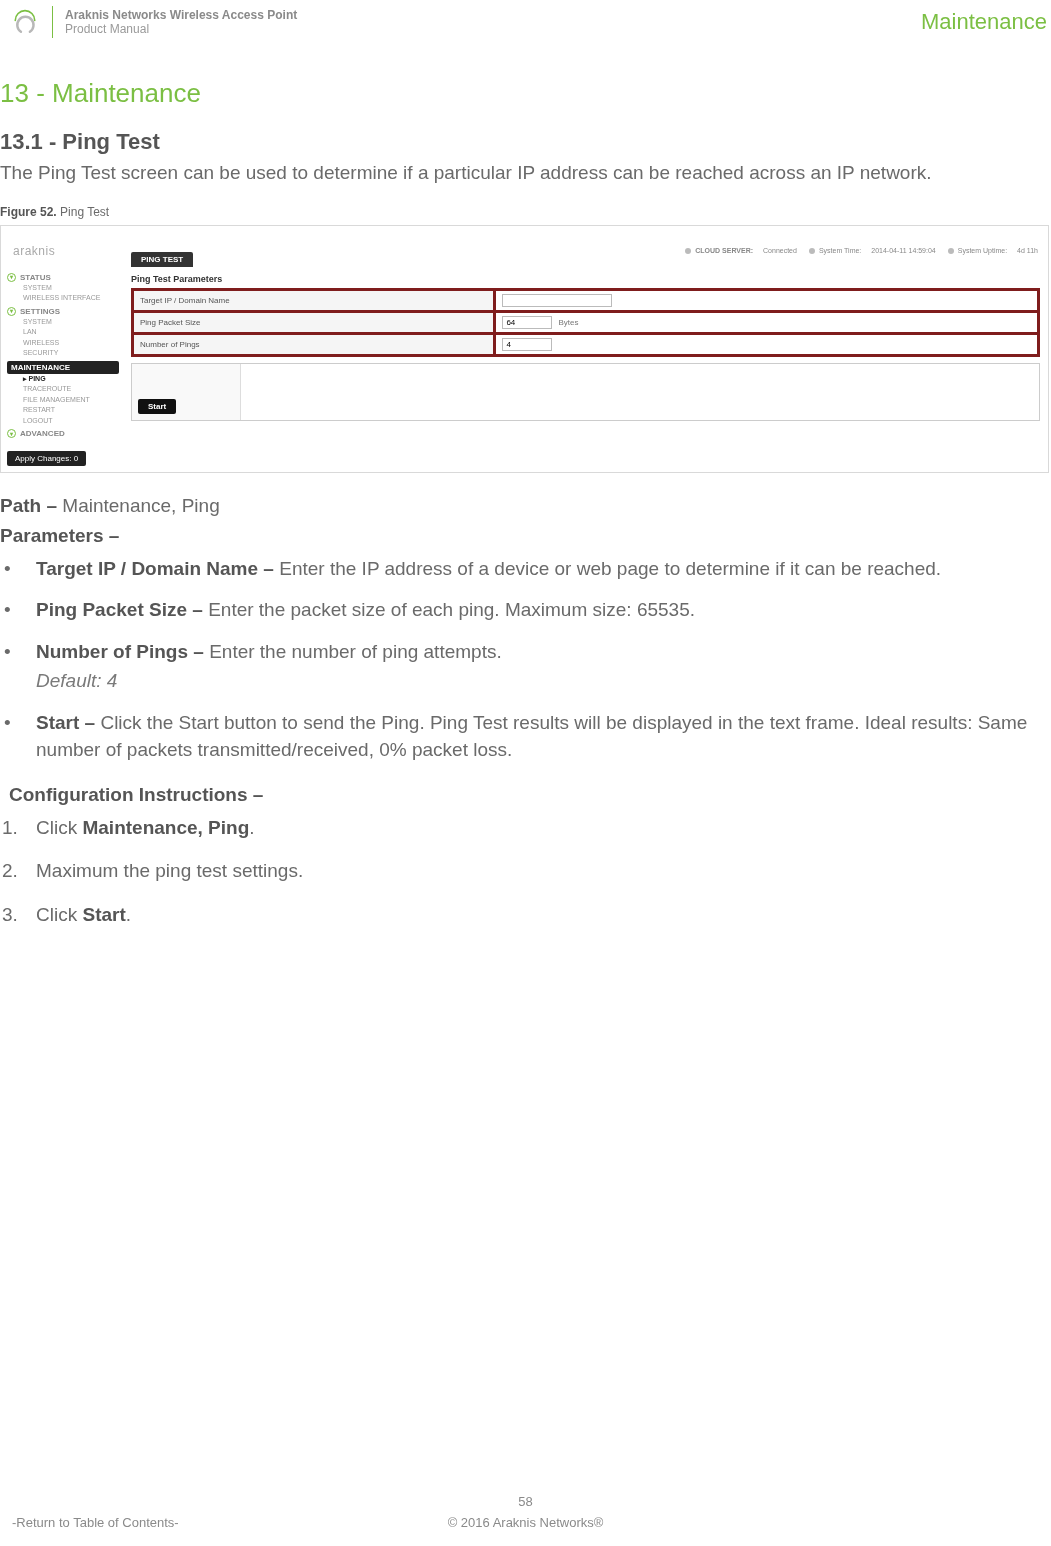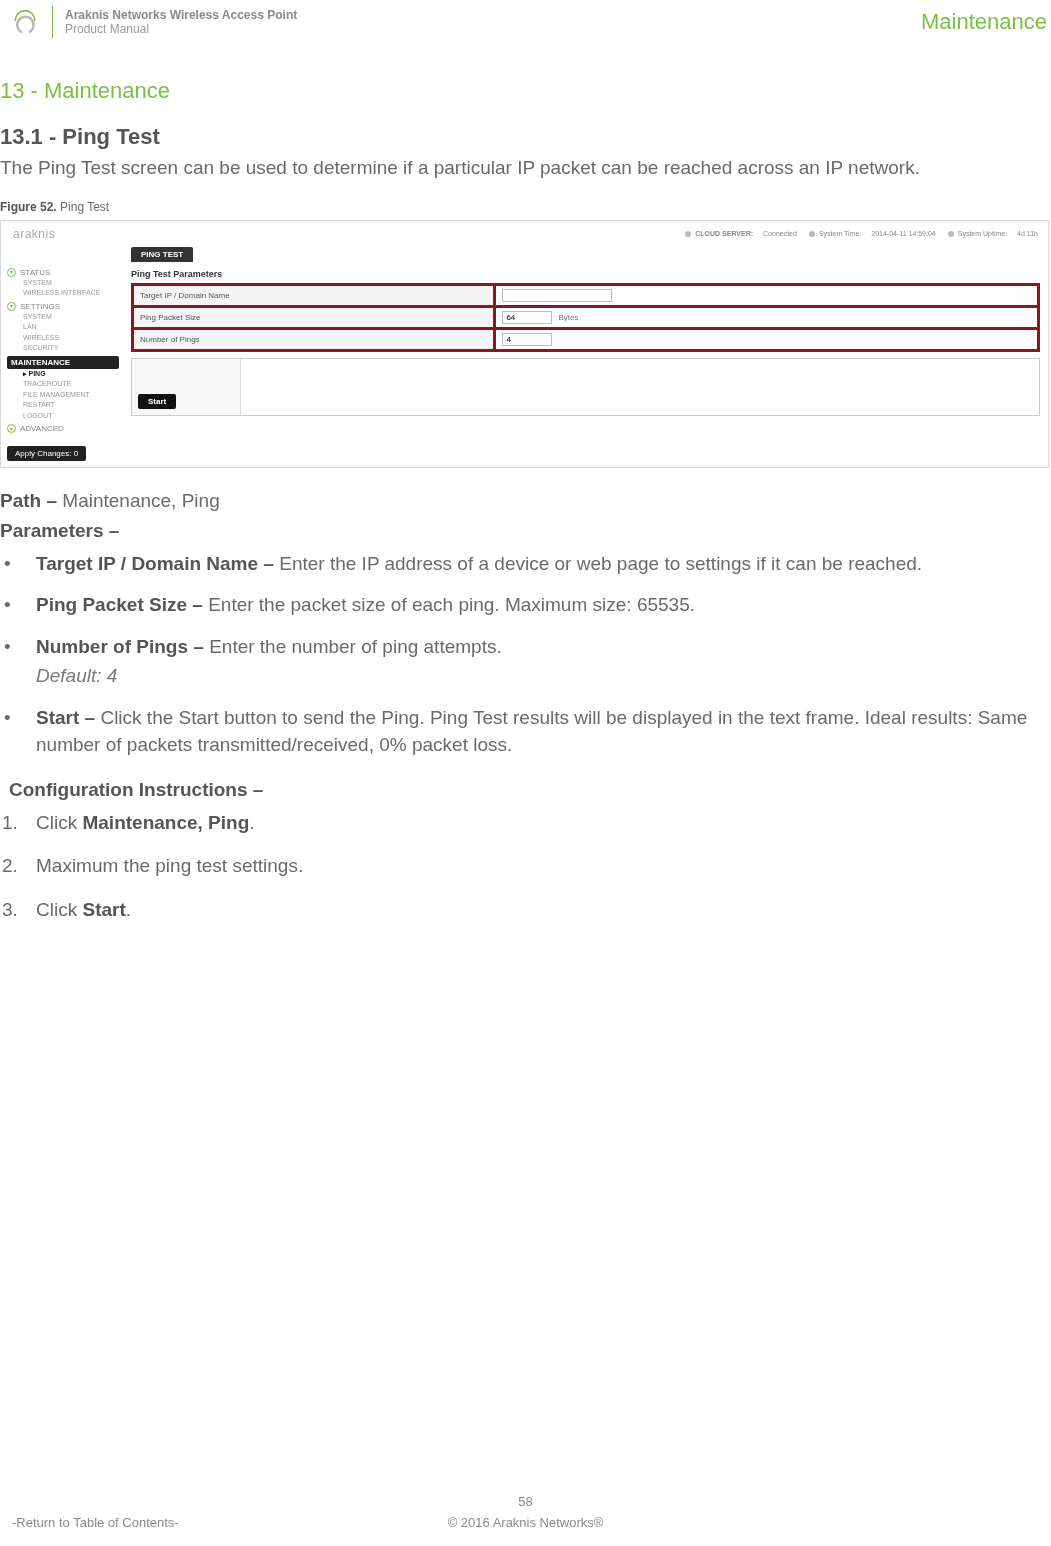--- a/index.html
+++ b/index.html
@@ -10,37 +10,37 @@
   .page-header { display: flex; align-items: center; padding: 6px 0 10px 10px; }
   .brand-mark { width: 30px; height: 30px; display:flex; align-items:center; justify-content:center; }
   .brand-mark svg { width: 26px; height: 26px; }
   .header-divider { width: 1px; height: 32px; background: #7bbf43; margin: 0 12px; }
   .header-titles .line1 { font-size: 12px; font-weight: 600; color: #8a8a8a; }
   .header-titles .line2 { font-size: 12px; color: #9a9a9a; }
   .header-right { margin-left: auto; font-size: 22px; color: #7bbf43; padding-right: 4px; }
 
   
   .content { padding: 0 2px 0 0; }
-  h1.section-title { font-size: 22px; color: #7bbf43; font-weight: 500; margin: 30px 0 20px 0; }
+  h1.section-title { font-size: 26px; color: #7bbf43; font-weight: 500; margin: 30px 0 20px 0; }
   h2.subsection-title { font-size: 22px; color: #555; font-weight: 600; margin: 0 0 4px 0; }
   p.body-text { font-size: 19px; line-height: 1.45; color: #6a6a6a; margin-bottom: 18px; }
   .figure-caption { font-size: 12px; color: #6a6a6a; margin-bottom: 6px; }
   .figure-caption .fig-label { font-weight: 600; color: #555; }
 
   
   .figure-box { border: 1px solid #d9d9d9; width: 100%; height: 248px; background: #fff; position: relative; overflow: hidden; font-size: 8px; color: #555; }
-  .fb-topbar { position:absolute; top:0; left:0; right:0; height:26px; display:flex; align-items:center; }
+  .fb-topbar { position:absolute; top:12px; left:0; right:0; height:26px; display:flex; align-items:center; }
   .fb-logo { font-family: Arial, sans-serif; font-size: 12px; color:#aaa; letter-spacing:0.5px; margin-left:12px; }
   .fb-status { margin-left:auto; display:flex; gap:12px; padding-right:10px; font-size:7px; color:#888; align-items:center; }
   .fb-status .grp { display:flex; align-items:center; gap:4px; }
   .fb-status .dot { width:6px;height:6px;border-radius:50%;background:#bbb;display:inline-block; }
   .fb-tab { position:absolute; top:26px; left:130px; background:#333; color:#fff; font-size:8px; font-weight:bold; padding:3px 10px; border-radius:2px 2px 0 0; }
   .fb-sidebar { position:absolute; top:46px; left:6px; width:112px; font-size:8px; }
   .fb-sidebar .nav-group { margin-bottom:2px; }
-  .fb-sidebar .nav-head { display:flex; align-items:center; gap:4px; color:#888; padding:1px 0; }
+  .fb-sidebar .nav-head { display:flex; align-items:center; gap:4px; color:#888; padding:1px 0;font-weight:bold; }
   .fb-sidebar .nav-head.active { background:#222;color:#fff;padding:2px 4px;border-radius:2px;font-weight:bold; }
   .fb-sidebar .nav-head .chev { width:9px;height:9px;border-radius:50%;border:1px solid #7bbf43;display:inline-flex;align-items:center;justify-content:center;font-size:6px;color:#7bbf43;line-height:1; }
   .fb-sidebar .sub { padding-left:16px; color:#999; font-size:7px; line-height:1.5; }
   .fb-sidebar .sub.cur { color:#222; font-weight:bold; }
   .fb-apply { position:absolute; left:6px; bottom:6px; background:#222;color:#fff;font-size:8px;padding:3px 8px;border-radius:2px; }
   .fb-panel { position:absolute; top:48px; left:130px; right:8px; }
   .fb-panel-title { font-size:9px; font-weight:bold; color:#333; margin-bottom:4px; }
   .fb-table { width:100%; border:1px solid #ccc; border-collapse:collapse; }
   .fb-table td { border:3px solid #7f1d1d; padding:3px 6px; font-size:8px; background:#f5f5f5; }
   .fb-table td.val { background:#fff; width:60%; }
@@ -88,21 +88,21 @@
     <div class="line1">Araknis Networks Wireless Access Point</div>
     <div class="line2">Product Manual</div>
   </div>
   <div class="header-right">Maintenance</div>
 </div>
 
 <div class="content">
   <h1 class="section-title">13 - Maintenance</h1>
 
   <h2 class="subsection-title">13.1 - Ping Test</h2>
-  <p class="body-text">The Ping Test screen can be used to determine if a particular IP packet can be reached across an IP network.</p>
+  <p class="body-text">The Ping Test screen can be used to determine if a particular IP address can be reached across an IP network.</p>
 
   <div class="figure-caption">
     <span class="fig-label">Figure 52.</span>
     <span>Ping Test</span>
   </div>
 
   <div class="figure-box">
     <div class="fb-topbar">
       <span class="fb-logo">araknis</span>
       <div class="fb-status">
@@ -180,21 +180,21 @@
 
   <p class="label-line">
     <span class="lead">Path –</span>
     <span>Maintenance, Ping</span>
   </p>
 
   <div class="params-head">Parameters –</div>
   <ul class="params">
     <li>
       <span class="pname">Target IP / Domain Name –</span>
-      <span>Enter the IP address of a device or web page to settings if it can be reached.</span>
+      <span>Enter the IP address of a device or web page to determine if it can be reached.</span>
     </li>
     <li>
       <span class="pname">Ping Packet Size –</span>
       <span>Enter the packet size of each ping. Maximum size: 65535.</span>
     </li>
     <li>
       <span class="pname">Number of Pings –</span>
       <span>Enter the number of ping attempts.</span>
       <span class="default">Default: 4</span>
     </li>

